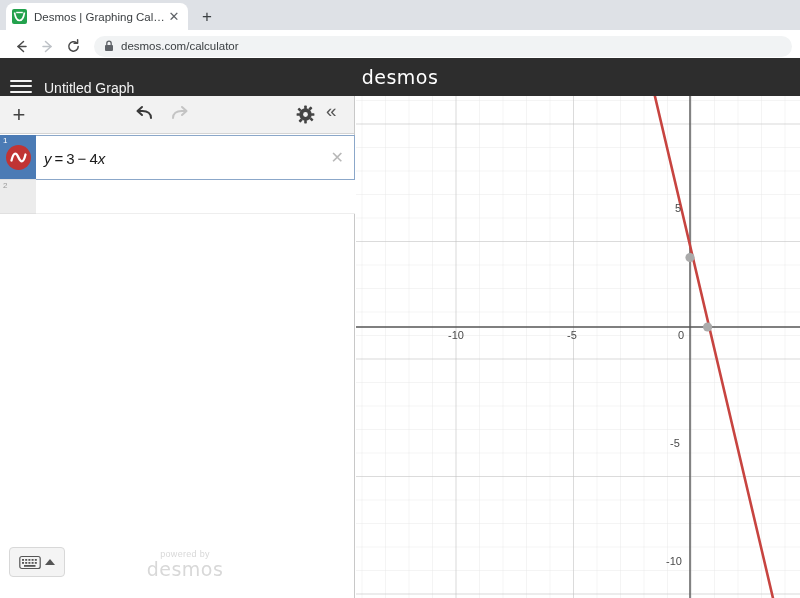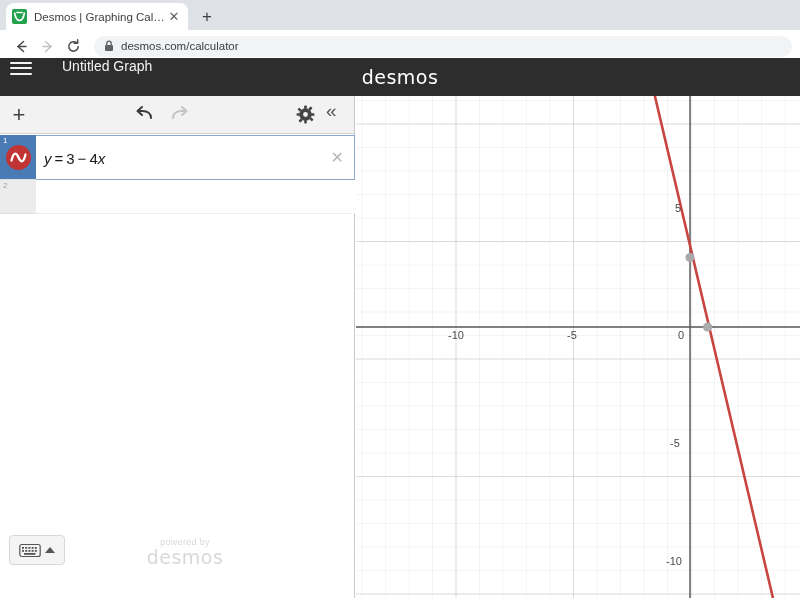--- a/index.html
+++ b/index.html
@@ -69,21 +69,21 @@
     margin-right: 8px;
   }
   .lock-icon { flex: 0 0 auto; margin-right: 7px; display: flex; align-items: center; }
   .omnibox-url { font-size: 11.5px; color: #3c4043; white-space: nowrap; }
 
   
   .desmos-header {
     position: absolute; left: 0; top: 58px;
     width: 800px; height: 38px;
     background: #2d2d2d;
-    display: flex; align-items: flex-start; gap: 18px;
+    display: flex; align-items: flex-end;
   }
   .hamburger { width: 22px; margin-left: 10px; flex: 0 0 auto; }
   .hamburger span {
     display: block; height: 2px; background: #f3f3f3; margin: 3.5px 0; border-radius: 1px;
   }
   .graph-title {
     color: #f3f3f3; font-size: 14px; margin-left: 12px;
     white-space: nowrap;
   }
   .desmos-logo {
@@ -170,21 +170,21 @@
   .expr-math .op { font-style: normal; padding: 0 3px; }
   .expr-math .num { font-style: normal; }
   .expr-delete {
     position: absolute; right: 10px; top: 50%;
     transform: translateY(-50%);
     color: #b8b8b8; font-size: 16px; line-height: 1;
   }
 
   
   .panel-footer {
-    position: absolute; left: 0; bottom: 15px; width: 355px; height: 60px; text-decoration: underline;
+    position: absolute; left: 0; bottom: 3px; width: 355px; height: 60px; text-decoration: underline;
   }
   .kbd-btn {
     position: absolute; left: 9px; top: 12px;
     width: 56px; height: 30px;
     background: #f4f4f4;
     border: 1px solid #d8d8d8;
     border-radius: 4px;
     display: flex; align-items: center; justify-content: center;
     gap: 4px;
   }

